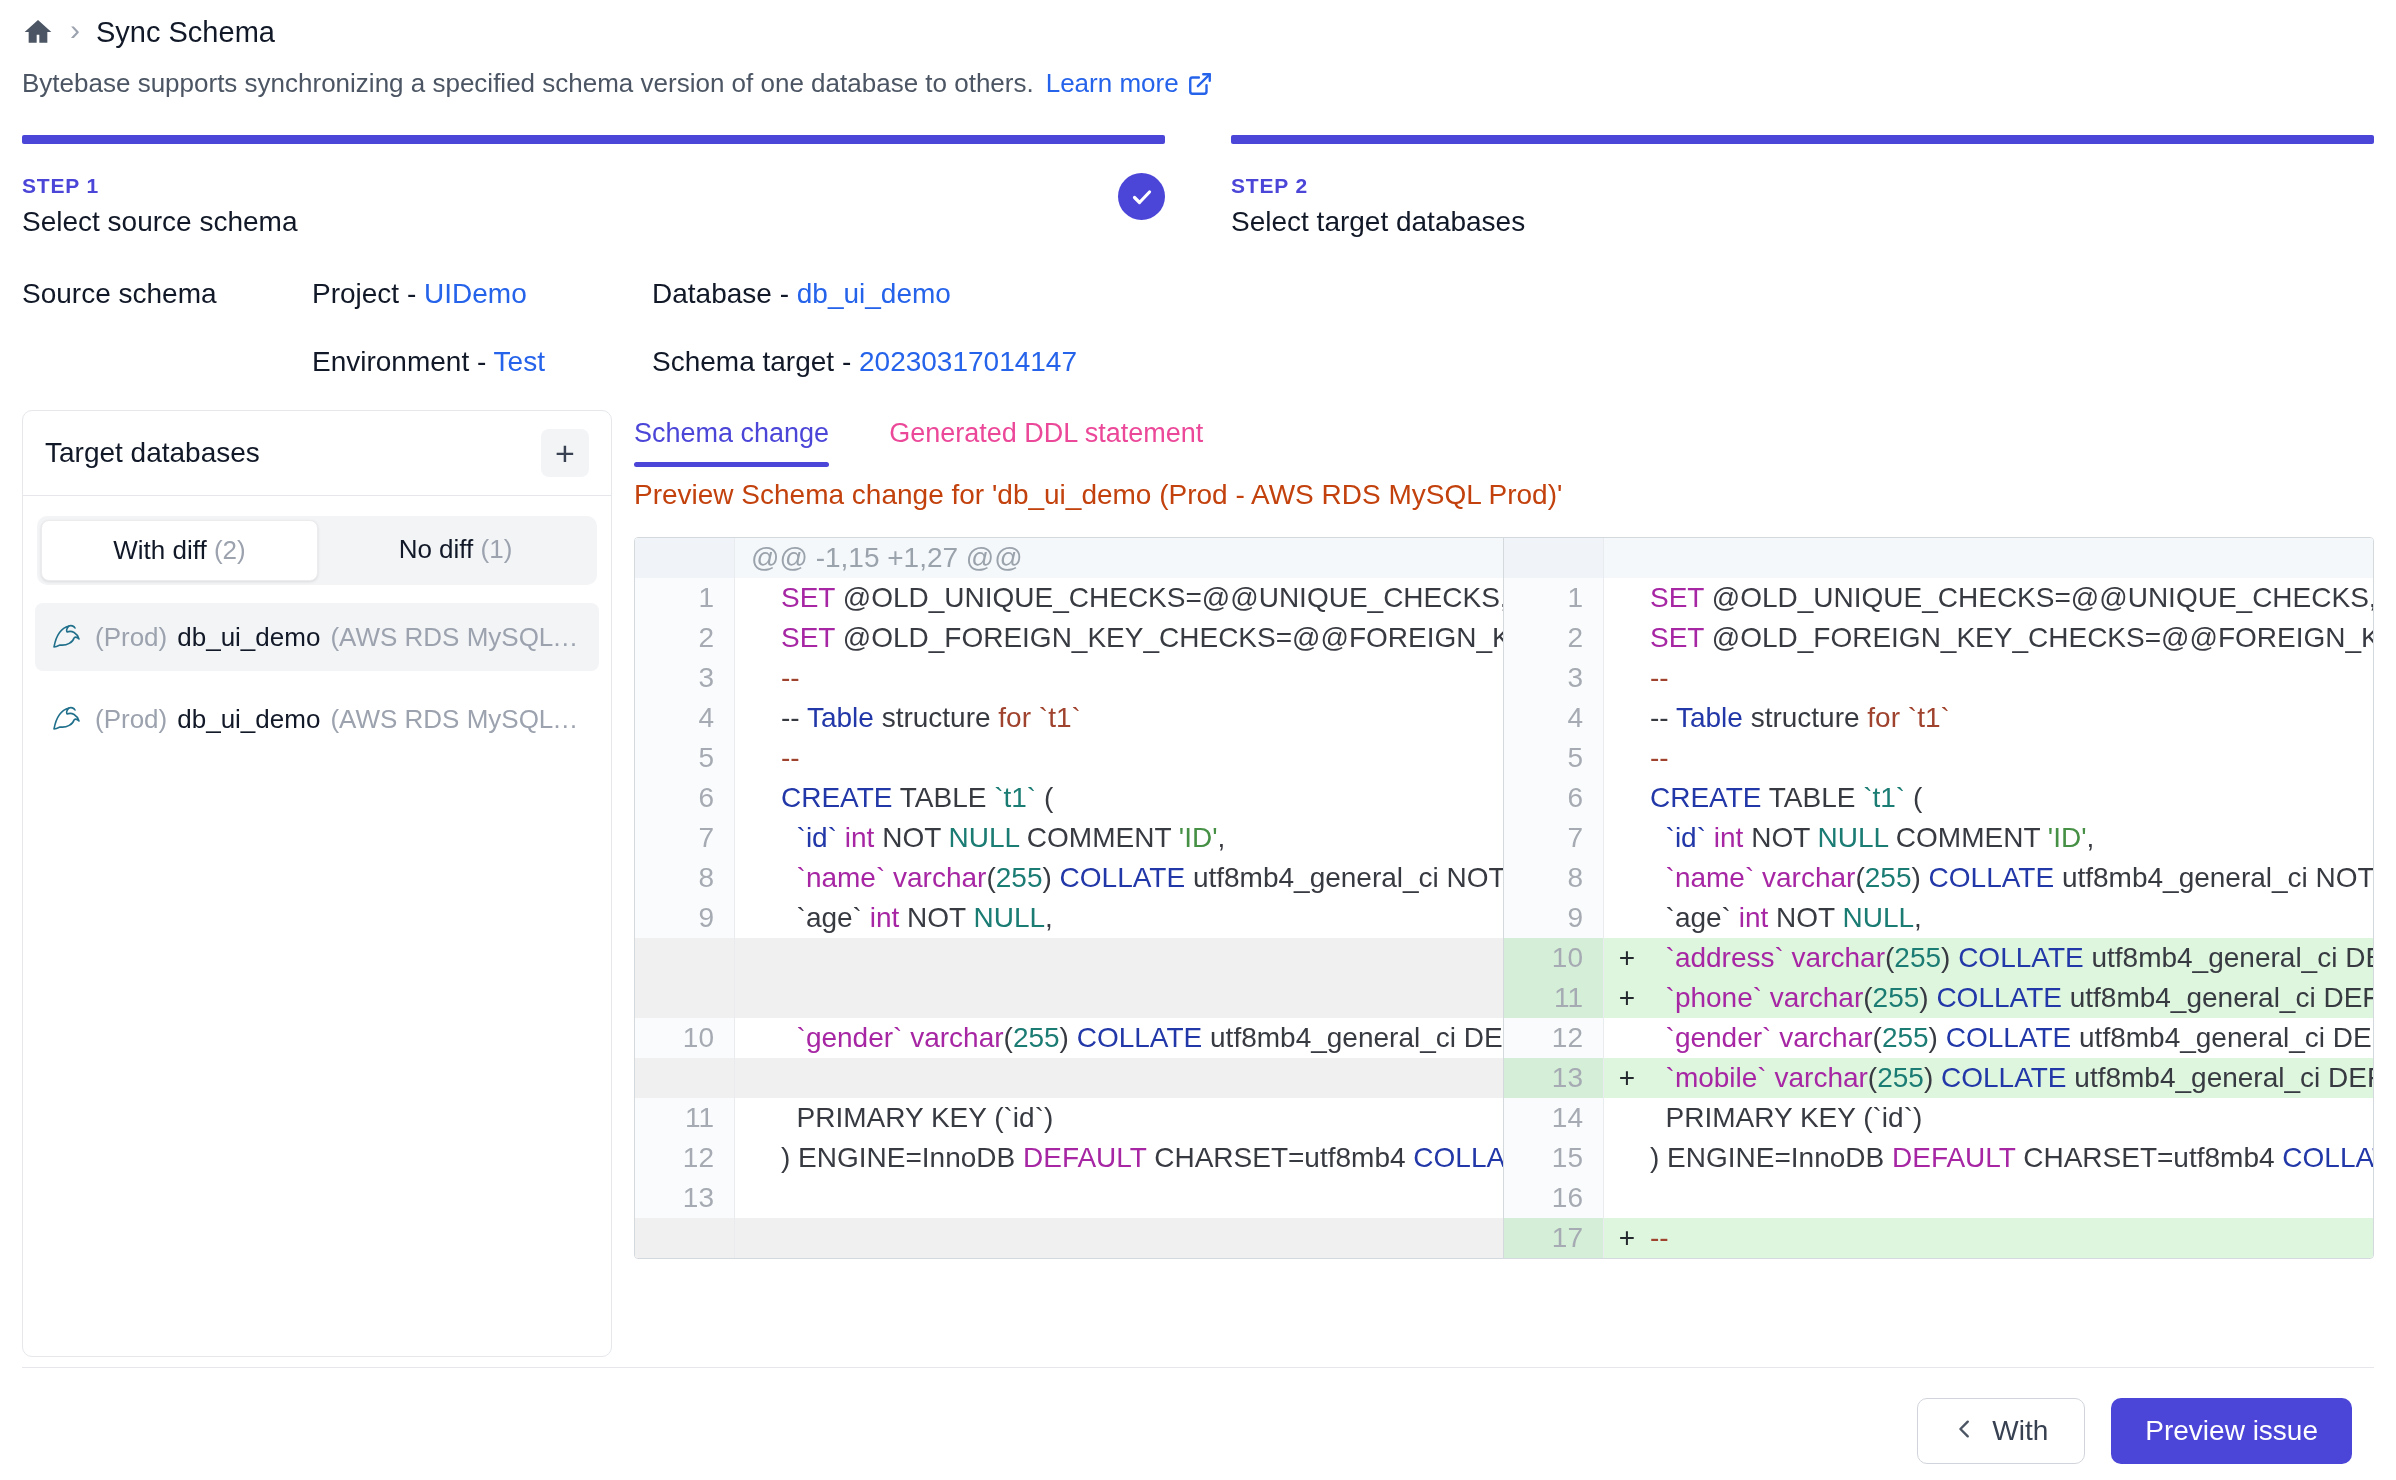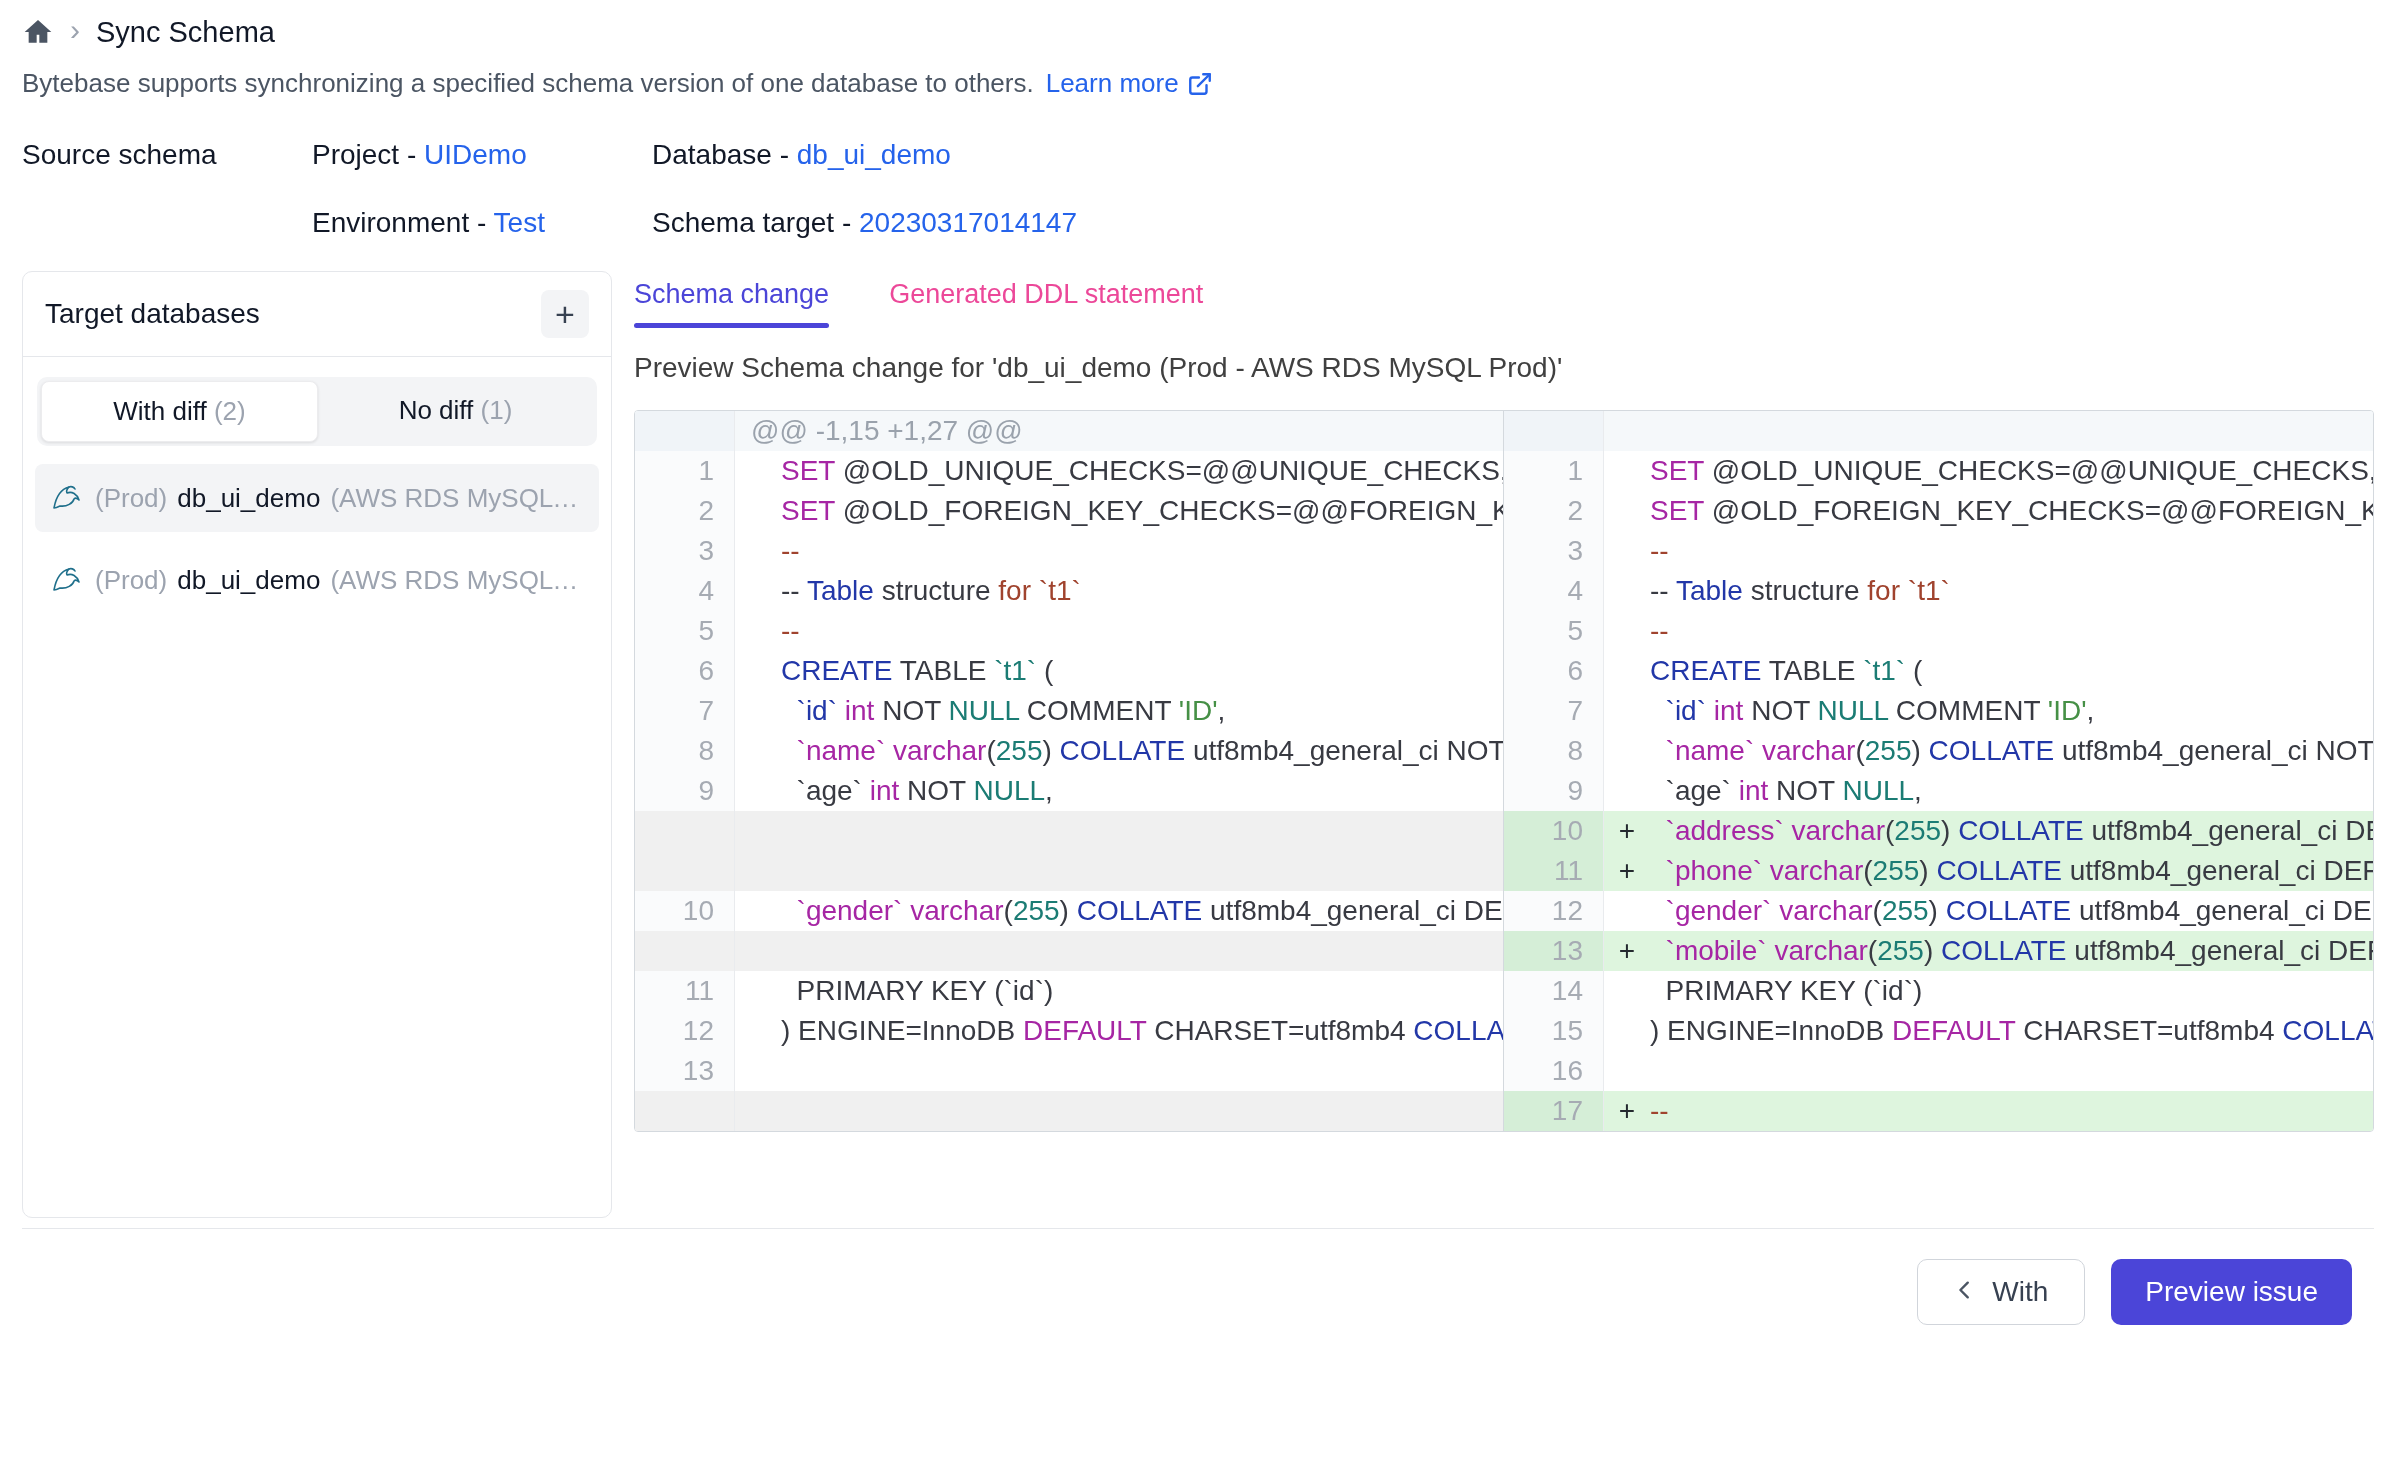--- a/index.html
+++ b/index.html
@@ -62,21 +62,21 @@
   .db-env{color:var(--faint);white-space:nowrap}
   .db-name{color:#111827;font-weight:500;white-space:nowrap}
   .db-instance{color:var(--faint);white-space:nowrap;overflow:hidden;text-overflow:ellipsis;flex:1;min-width:0}
 
   
   .right{flex:1;min-width:0}
   .ptabs{display:flex;gap:60px;font-size:27px;margin-top:8px}
   .ptab{padding-bottom:18px;color:#ec4899;position:relative;cursor:pointer}
   .ptab.active{color:var(--accent)}
   .ptab.active::after{content:"";position:absolute;left:0;right:0;bottom:0;height:5px;background:var(--accent);border-radius:3px}
-  .preview-title{margin-top:24px;font-size:28px;color:#404040}
+  .preview-title{margin-top:12px;font-size:28px;color:#c2410c}
   .diff{margin-top:26px;border:1px solid #d4d9de;border-radius:4px;display:flex;height:722px;overflow:hidden;background:#fff}
   .pane{width:50%;overflow:hidden}
   .pane.leftpane{border-right:1px solid #d4d9de}
   .drow{display:flex;height:40px;line-height:40px;font-family:Liberation Sans, sans-serif;font-size:28px;background:#fff}
   .ln{width:100px;flex:none;text-align:right;padding-right:20px;color:#a6abb3;background:#fafbfc;border-right:1px solid #e9ebee}
   .sign{width:46px;flex:none;text-align:center;color:#24292f}
   .code{flex:1;min-width:0;white-space:pre;overflow:hidden;color:#383a42}
   .hunktext{flex:1;min-width:0;white-space:pre;overflow:hidden;padding-left:16px;color:#9aa2ac}
   .drow.hunk{background:#f5f8fa}
   .drow.hunk .ln{background:#f0f4f8}
@@ -115,20 +115,37 @@
       <span class="ext-icon">
         <svg viewBox="0 0 24 24" fill="none" stroke="#2563eb" stroke-width="2.2" stroke-linecap="round" stroke-linejoin="round">
           <path d="M18 13v6a2 2 0 0 1-2 2H5a2 2 0 0 1-2-2V8a2 2 0 0 1 2-2h6"></path>
           <polyline points="15 3 21 3 21 9"></polyline>
             <line x1="10" y1="14" x2="21" y2="3"></line>
         </svg>
       </span>
     </span>
   </div>
 
+  <div class="steps">
+    <div class="step">
+      <div class="step-bar"></div>
+      <div class="step-label">STEP 1</div>
+      <div class="step-title">Select source schema</div>
+      <div class="step-check">
+        <svg viewBox="0 0 24 24" fill="none" stroke="#fff" stroke-width="3.2" stroke-linecap="round" stroke-linejoin="round">
+            <polyline points="4.5 12.5 9.5 17.5 19.5 7"></polyline>
+          </svg>
+      </div>
+    </div>
+    <div class="step">
+      <div class="step-bar"></div>
+      <div class="step-label">STEP 2</div>
+      <div class="step-title">Select target databases</div>
+    </div>
+  </div>
 
   <div class="source">
     <div class="source-label">Source schema</div>
     <div class="source-grid">
       <div class="field"><span>Project</span><span> - </span><a>UIDemo</a></div>
       <div class="field"><span>Database</span><span> - </span><a>db_ui_demo</a></div>
       <div class="field"><span>Environment</span><span> - </span><a>Test</a></div>
       <div class="field"><span>Schema target</span><span> - </span><a>20230317014147</a></div>
     </div>
   </div>

